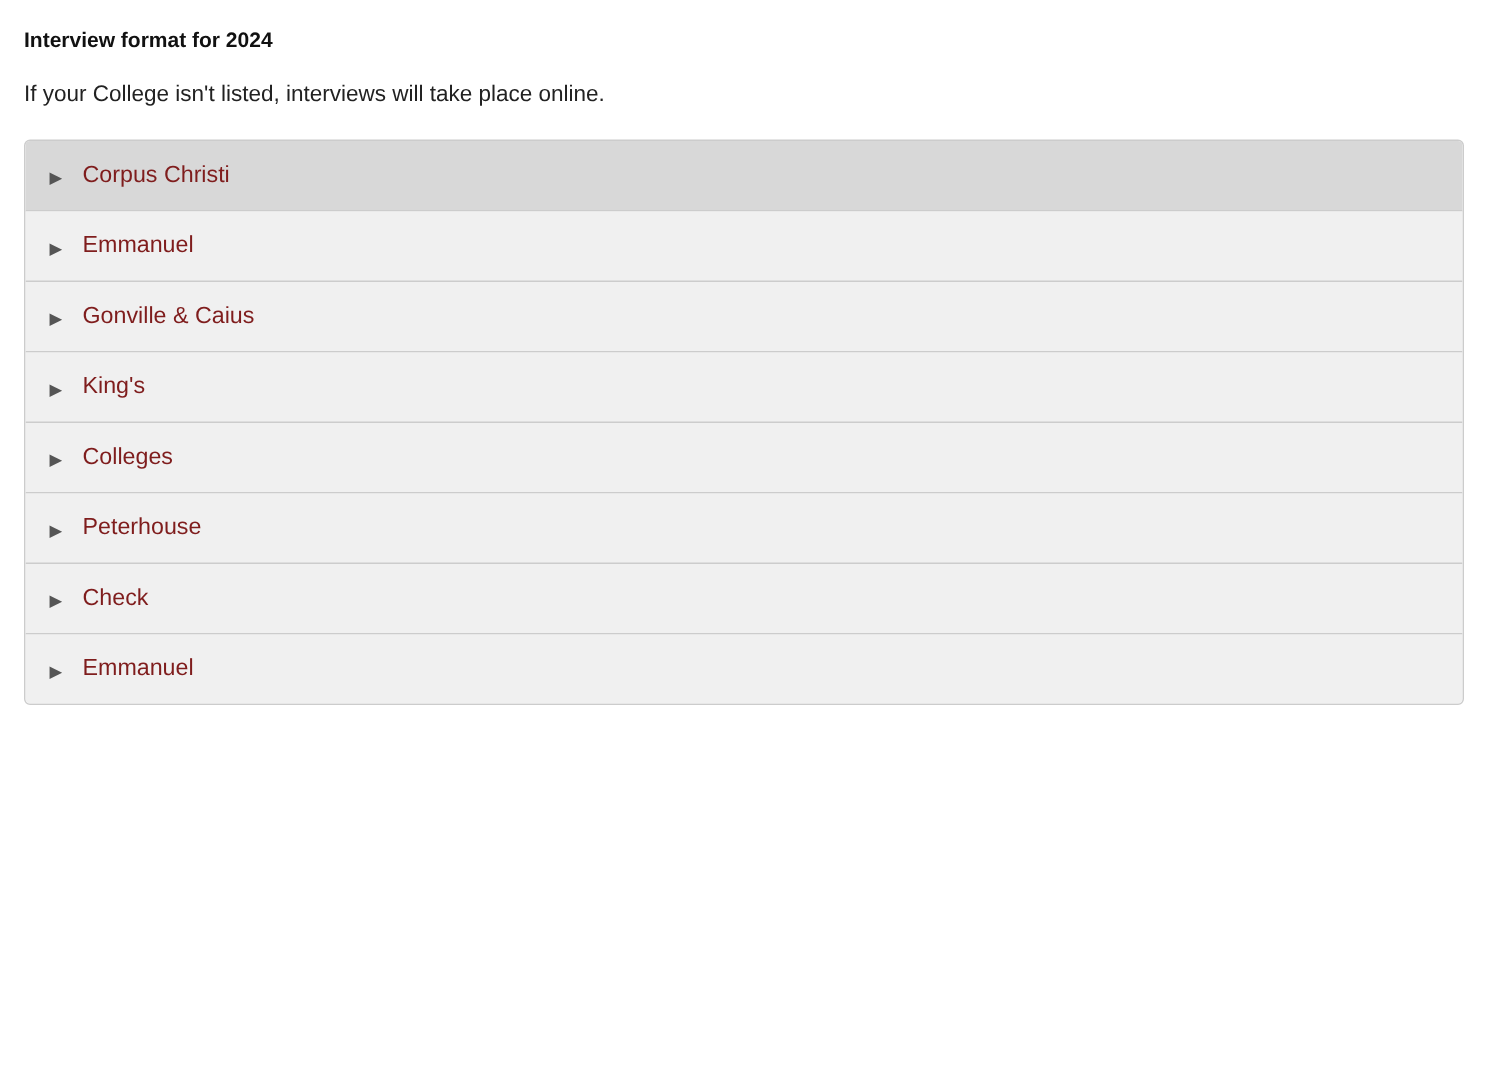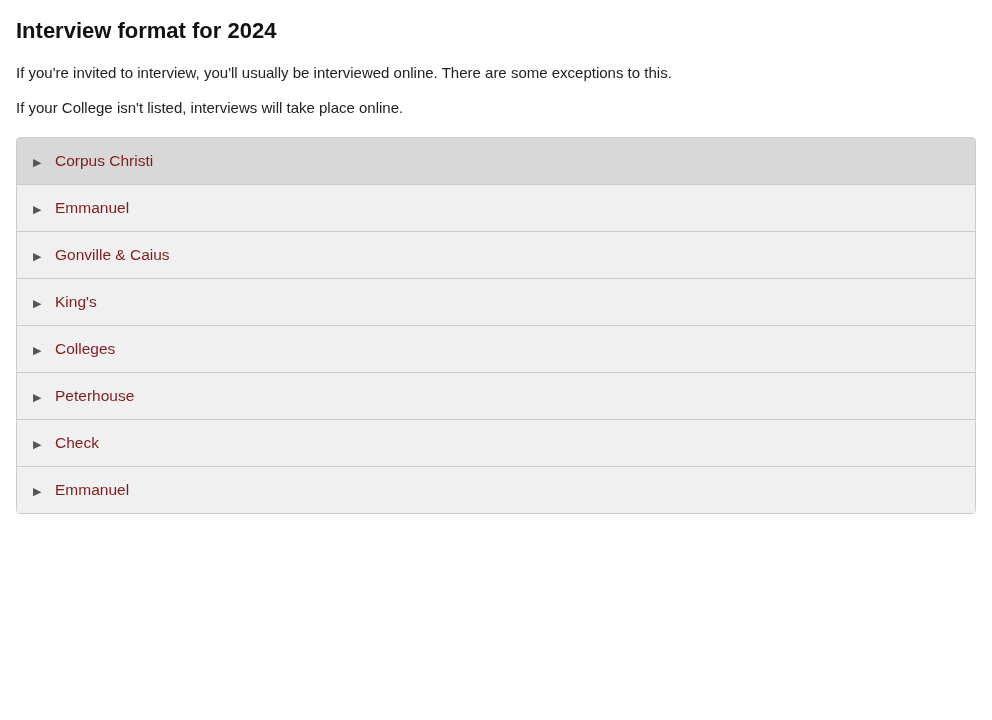--- a/index.html
+++ b/index.html
@@ -11,21 +11,21 @@
     body {
       font-family: Arial, Helvetica, sans-serif;
       font-size: 15px;
       color: #222;
       background: #fff;
       padding: 18px 16px;
       max-width: 992px;
     }
 
     .page-title {
-      font-size: 22px;
+      font-size: 14px;
       font-weight: bold;
       margin-bottom: 18px;
       color: #111;
     }
 
     .intro-text {
       margin-bottom: 12px;
       line-height: 1.5;
       color: #222;
     }
@@ -81,21 +81,20 @@
     .accordion-item.active .accordion-label {
       font-weight: normal;
     }
   </style>
 </head>
 <body>
 
 <h1 class="page-title">Interview format for 2024</h1>
 
 <div>
-  <p class="intro-text">If you're invited to interview, you'll usually be interviewed online. There are some exceptions to this.</p>
   <p class="intro-text">If your College isn't listed, interviews will take place online.</p>
 </div>
 
 <div class="accordion-list">
 <div class="accordion-item active">
       <div class="accordion-header">
         <span class="chevron-icon">▶</span>
         <span class="accordion-label">Corpus Christi</span>
       </div>
     </div>

